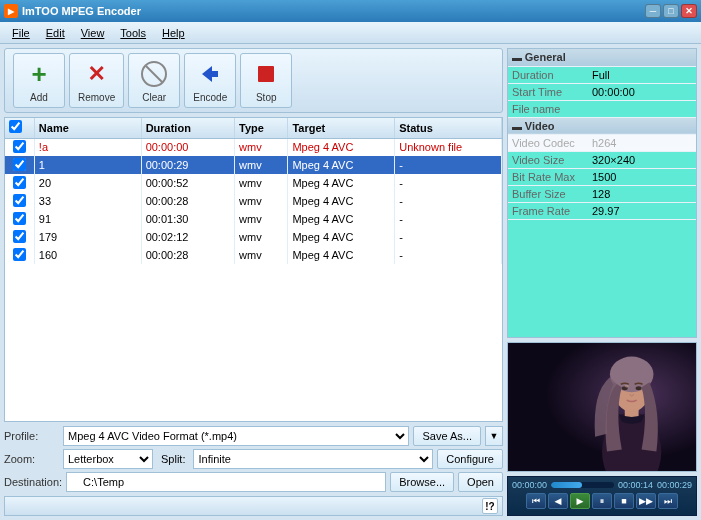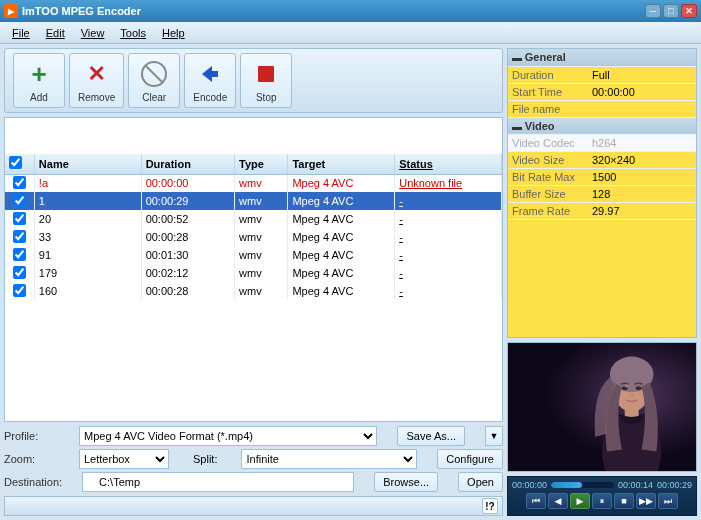--- a/index.html
+++ b/index.html
@@ -91,21 +91,20 @@
     
     .file-table-container {
       flex: 1;
       background: white;
       border: 1px solid #a0c0d8;
       overflow: hidden;
     }
     .file-table {
       width: 100%;
       border-collapse: collapse;
-      margin-top: 36px;
     }
     .file-table th {
       background: linear-gradient(180deg, #e8f4fc 0%, #cce0f0 100%);
       border-bottom: 1px solid #a0c0d8;
       border-right: 1px solid #c0d8e8;
       padding: 2px 4px;
       text-align: left;
       font-size: 11px;
       height: 20px;
     }
@@ -115,32 +114,32 @@
       height: 18px;
       font-size: 11px;
     }
     .file-table tr.selected td { background: #316ac5; color: white; }
     .file-table tr.unknown td { color: #cc0000; }
     .cb-col { width: 22px; text-align: center; }
     .name-col { width: 80px; }
     .dur-col { width: 70px; }
     .type-col { width: 40px; }
     .target-col { width: 80px; }
-    .status-col { width: 80px; text-decoration: underline; }
+    .status-col { width: 80px; }
 
     
     .bottom-controls {
       display: flex;
       flex-direction: column;
       gap: 3px;
     }
     .control-row {
       display: flex;
       align-items: center;
-      gap: 20px;
+      gap: 4px;
     }
     .control-label {
       font-size: 11px;
       color: #333;
       min-width: 55px;
     }
     .control-select {
       height: 20px;
       border: 1px solid #a0c0d8;
       background: white;
@@ -196,21 +195,21 @@
     
     .right-panel {
       width: 190px;
       display: flex;
       flex-direction: column;
       gap: 4px;
     }
 
     
     .props-panel {
-      background: #fde047;
+      background: #5eead4;
       border: 1px solid #a0c0d8;
       flex: 1;
       overflow: hidden;
     }
     .section-toggle { font-size: 10px; color: #333; cursor: pointer; }
     .props-table { width: 100%; border-collapse: collapse; }
     .props-table td {
       padding: 1px 4px;
       font-size: 11px;
       height: 17px;

